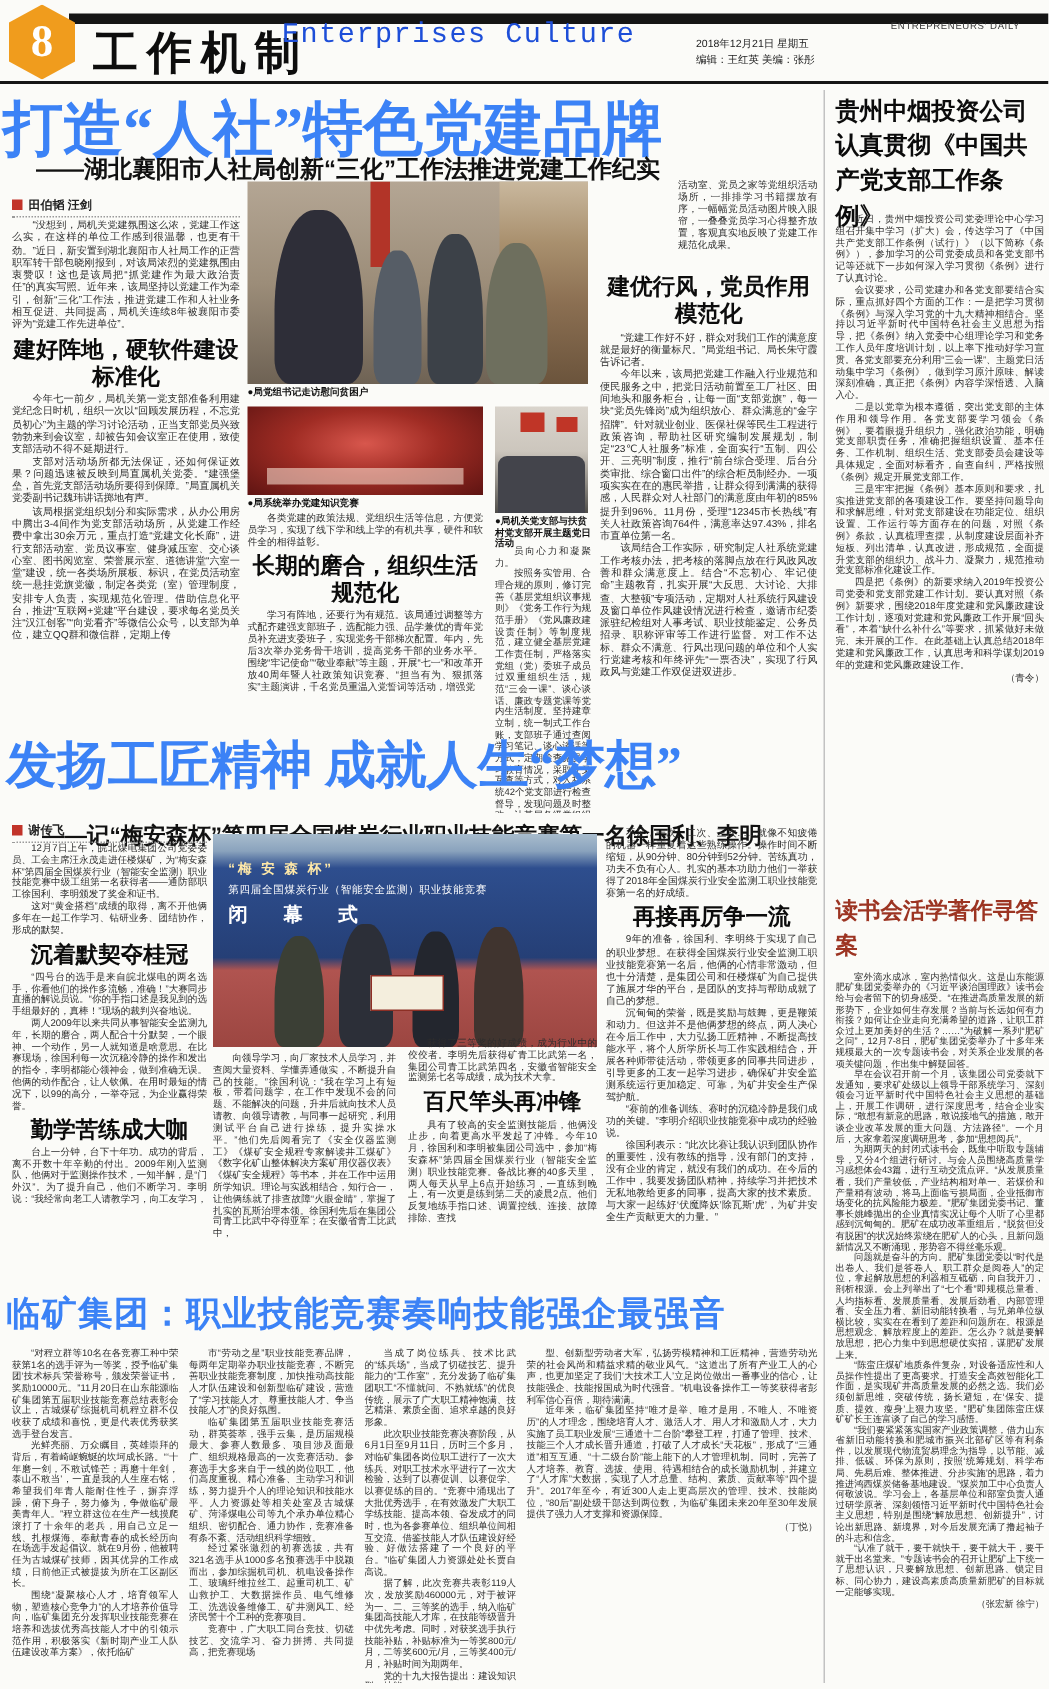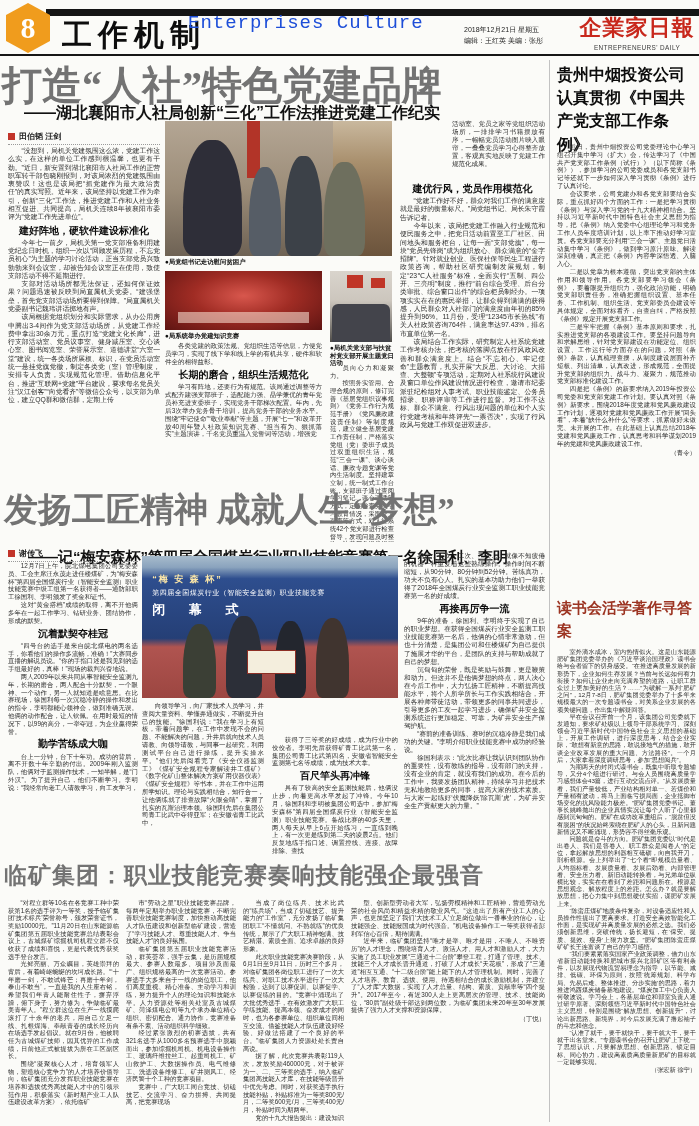--- a/index.html
+++ b/index.html
@@ -11,28 +11,28 @@
   #hex{left:6px;top:3px;width:44px;height:50px;background:#f09c1d;clip-path:polygon(50% 0,100% 24%,100% 76%,50% 100%,0 76%,0 24%);display:flex;align-items:center;justify-content:center}
   #hex span{color:#fff;font-size:30px;font-weight:bold;font-family:"Liberation Serif","DejaVu Serif",serif}
   #sec-cn{left:62px;top:15px;font-size:30px;font-weight:900;letter-spacing:6px;color:#0d0d0d;font-family:"Liberation Sans","DejaVu Sans",sans-serif}
   #sec-en{left:188px;top:12px;font-size:19px;color:#1d4ed8;font-family:"Liberation Mono","DejaVu Sans Mono",monospace;letter-spacing:1px}
   #hdr-meta{left:464px;top:24px;font-size:7px;line-height:1.6;color:#222}
   #masthead{left:577px;top:13px;width:120px;text-align:center}
   #masthead .m-cn{font-size:22px;font-weight:900;color:#c8281c;font-family:"Liberation Serif","DejaVu Serif",serif;letter-spacing:1px;white-space:nowrap}
   #masthead .m-en{font-size:6.4px;color:#3a3a3a;letter-spacing:.4px;margin-top:1px}
   #hdr-rule{left:0;top:54px;width:699px;height:2px;background:#161616}
   
-  .headline{font-family:"Liberation Serif","DejaVu Serif",serif;font-weight:900;color:#737373;white-space:nowrap}
+  .headline{font-family:"Liberation Serif","DejaVu Serif",serif;font-weight:900;color:#3b82f6;white-space:nowrap}
   .subtitle{font-weight:bold;color:#111;white-space:nowrap}
   .byline{position:absolute;font-size:8px;font-weight:bold;color:#222;border-bottom:1px dotted #9a9a9a;padding-bottom:2px}
   .redsq{display:inline-block;width:7px;height:7px;background:#c2342a;margin-right:4px;vertical-align:middle}
   .col{position:absolute;text-align:justify;overflow:hidden;font-size:6.5px;line-height:1.22;color:#2d2d2d}
   .col p{text-indent:2em;margin:0}
   .col p.end{text-align:right;text-indent:0;margin-top:1px}
-  .col h4{font-size:10px;font-weight:900;text-align:center;color:#0c0c0c;margin:3px 0 2px}
+  .col h4{font-size:15px;font-weight:900;text-align:center;color:#0c0c0c;margin:3px 0 2px}
   .cap{position:absolute;font-size:6.4px;font-weight:bold;color:#111;line-height:1.2}
   .photo{position:absolute;overflow:hidden}
   .fig{position:absolute;border-radius:45% 45% 18% 18%/58% 58% 14% 14%}
   
   #a1-headline{left:2px;top:58px;font-size:40px}
   #a1-subtitle{left:24px;top:103px;font-size:16px}
   #a1-corner{left:452px;top:120px;width:93px;height:64px}
   #a1-byline{left:8px;top:131px;width:152px}
   #a1-c1{left:8px;top:147px;width:152px;height:327px;font-size:6.8px}
   #a1-photo1{left:165px;top:121px;width:227px;height:135px;background:linear-gradient(180deg,#b4a694 0%,#9c8d79 50%,#6e6254 100%)}
@@ -59,21 +59,21 @@
   #a2-subtitle{left:28px;top:548px;font-size:15px}
   #a2-byline{left:8px;top:548px;width:130px}
   #a2-c1{left:8px;top:562px;width:130px;height:296px;font-size:6.4px}
   #a2-photo{left:142px;top:556px;width:256px;height:142px;background:linear-gradient(180deg,#a8bccd 0%,#8aa3bd 8%,#2e4e8e 16%,#253f76 58%,#b05450 64%,#9c4641 100%)}
   #a2-photo .banner{position:absolute;left:4%;top:12%;width:92%;color:#fff}
   #a2-photo .b1{font-size:9px;font-weight:bold;letter-spacing:2px;color:#ffe9a8}
   #a2-photo .b2{font-size:7px;margin-top:2px;letter-spacing:.5px}
   #a2-photo .b3{font-size:13px;font-weight:bold;letter-spacing:10px;margin-top:3px}
   #a2-photo .plaque{position:absolute;left:41%;top:66%;width:19%;height:17%;background:#f4eedd;border:1px solid #8d2f25}
   #a2-c2a{left:142px;top:702px;width:122px;height:156px;font-size:6.4px}
-  #a2-c2b{left:272px;top:736px;width:126px;height:156px;font-size:6.4px}
+  #a2-c2b{left:272px;top:692px;width:126px;height:156px;font-size:6.4px}
   #a2-cR{left:404px;top:552px;width:141px;height:306px;font-size:6.6px}
   
   #a3-headline{left:4px;top:860px;font-size:23px;letter-spacing:1px}
   #a3-c1{left:8px;top:899px;width:111px;height:223px;font-size:6.3px}
   #a3-c2{left:126px;top:899px;width:110px;height:223px;font-size:6.3px}
   #a3-c3{left:243px;top:899px;width:101px;height:223px;font-size:6.3px}
   #a3-c4{left:351px;top:899px;width:194px;height:223px;font-size:6.3px}
 </style>
 </head>
 <body>
@@ -82,21 +82,20 @@
 <div class="abs" id="hex">
     <span>8</span>
   </div>
 <div class="abs" id="sec-cn">工作机制</div>
 <div class="abs" id="sec-en">Enterprises Culture</div>
 <div class="abs" id="hdr-meta">
   <div>2018年12月21日 星期五</div>
   <div>编辑：王红英 美编：张彤</div>
 </div>
 <div class="abs" id="masthead">
-  <div class="m-cn">企業家日報</div>
   <div class="m-en">ENTREPRENEURS' DAILY</div>
 </div>
 <div class="abs" id="hdr-rule"></div>
 
 <div class="abs headline" id="a1-headline">打造“人社”特色党建品牌</div>
 <div class="abs subtitle" id="a1-subtitle">——湖北襄阳市人社局创新“三化”工作法推进党建工作纪实</div>
 <div class="col" id="a1-corner">活动室、党员之家等党组织活动场所，一排排学习书籍摆放有序，一幅幅党员活动图片映入眼帘，一叠叠党员学习心得整齐放置，客观真实地反映了党建工作规范化成果。</div>
 <div class="byline" id="a1-byline"><span class="redsq"></span><span>田伯韬 汪剑</span></div>
 
 <div class="col" id="a1-c1">

